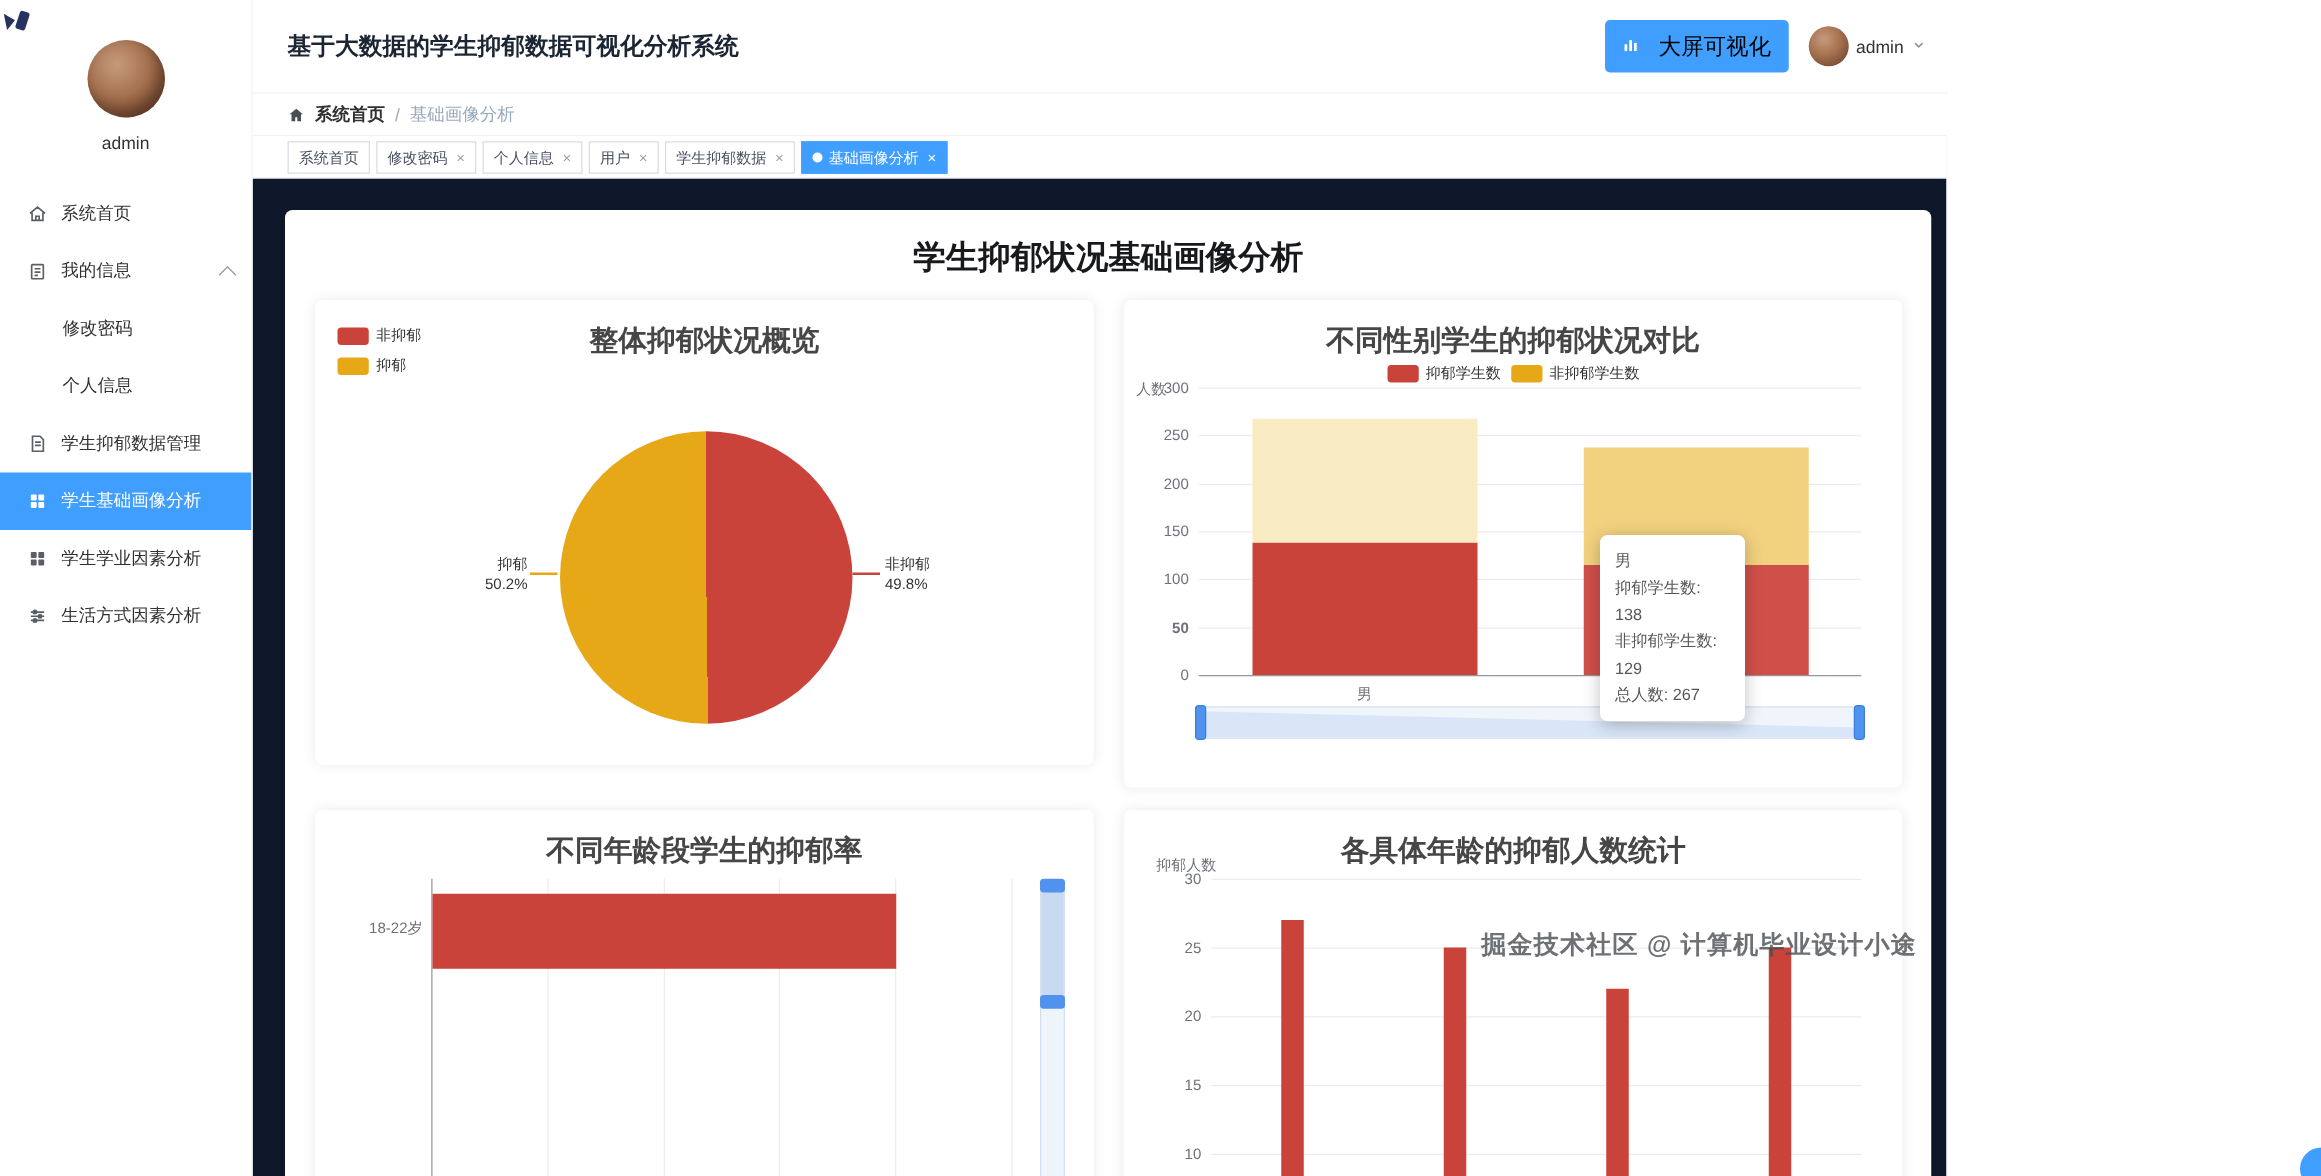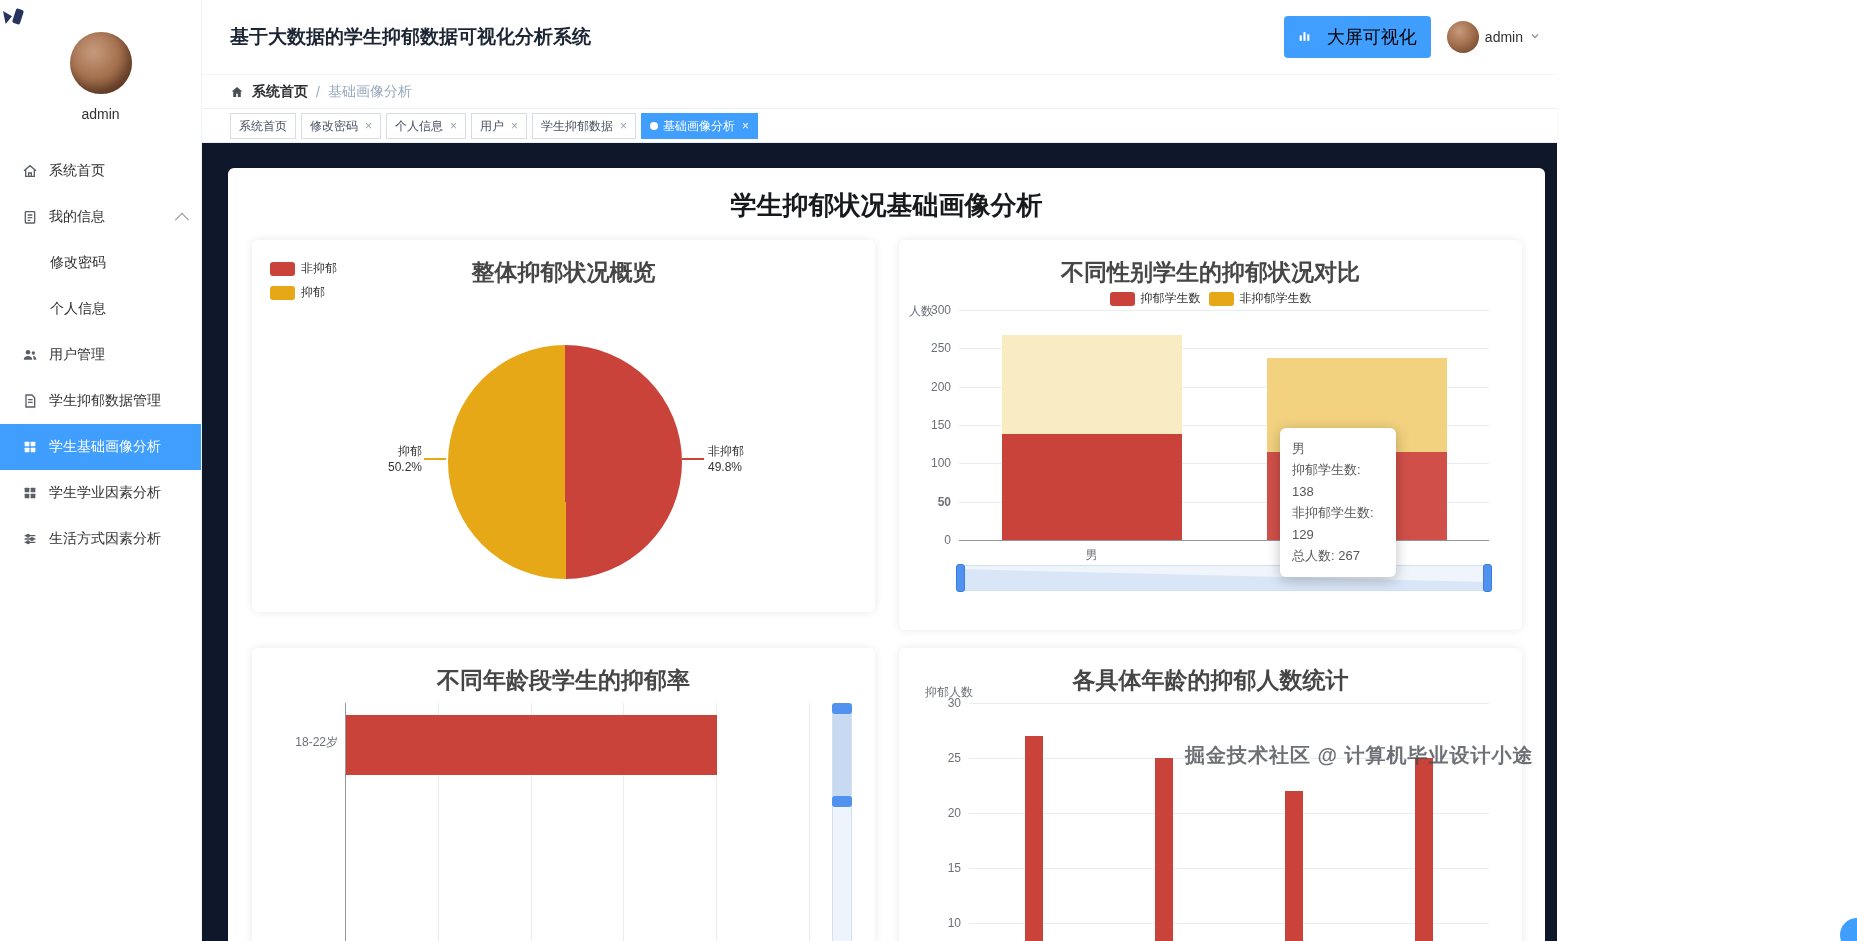--- a/index.html
+++ b/index.html
@@ -135,31 +135,20 @@
             </svg>
         </span>
         <span>我的信息</span>
         <span class="caret up"></span>
       </div>
       <div class="menu-item sub">
         <span>修改密码</span>
       </div>
       <div class="menu-item sub">
         <span>个人信息</span>
-      </div>
-      <div class="menu-item">
-        <span class="mi-icon">
-          <svg viewBox="0 0 24 24" width="16" height="16" fill="currentColor">
-              <circle cx="9" cy="8" r="3.4"></circle>
-              <path d="M2.6 19c0-3.5 3-5.4 6.4-5.4s6.4 1.9 6.4 5.4z"></path>
-              <circle cx="17" cy="9" r="2.5"></circle>
-              <path d="M16.6 13.6c2.8.3 4.9 2.1 4.9 5.4h-4"></path>
-            </svg>
-        </span>
-        <span>用户管理</span>
       </div>
       <div class="menu-item">
         <span class="mi-icon">
           <svg viewBox="0 0 24 24" width="16" height="16" fill="none" stroke="currentColor" stroke-width="2">
               <path d="M6 3h9l4 4v14H6z"></path>
               <path d="M9 10h7M9 14h7"></path>
             </svg>
         </span>
         <span>学生抑郁数据管理</span>
       </div>

